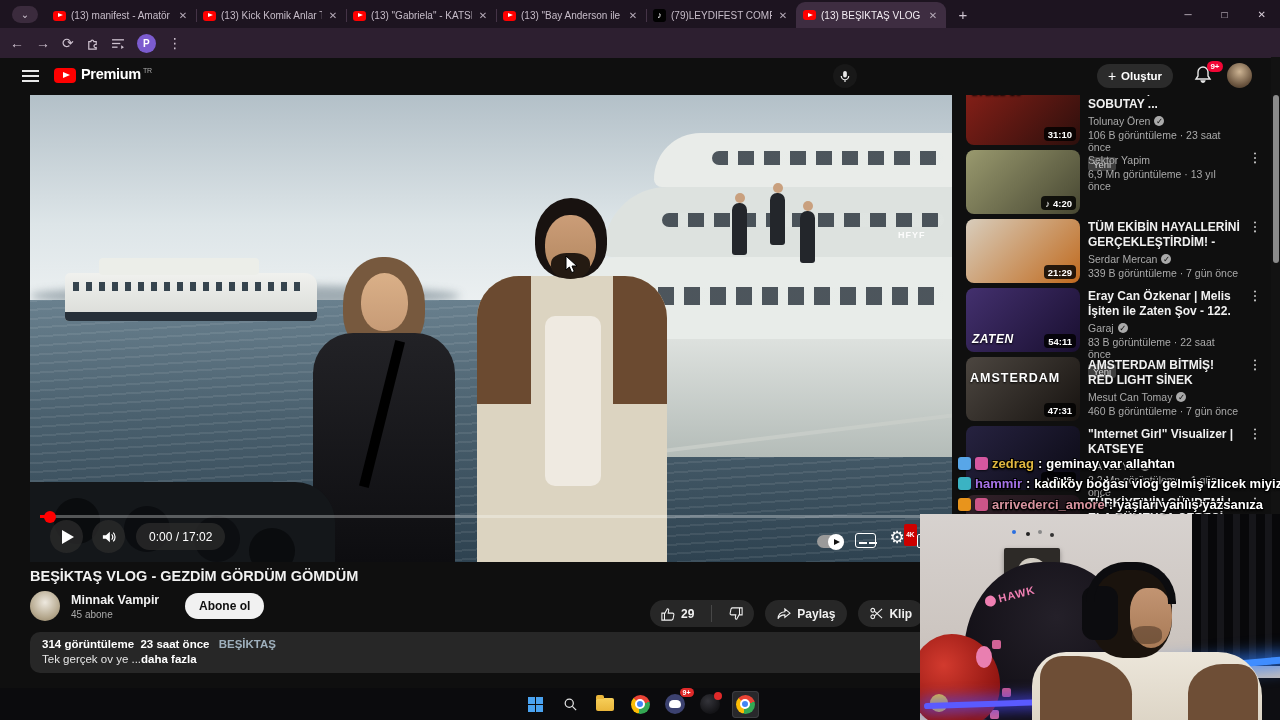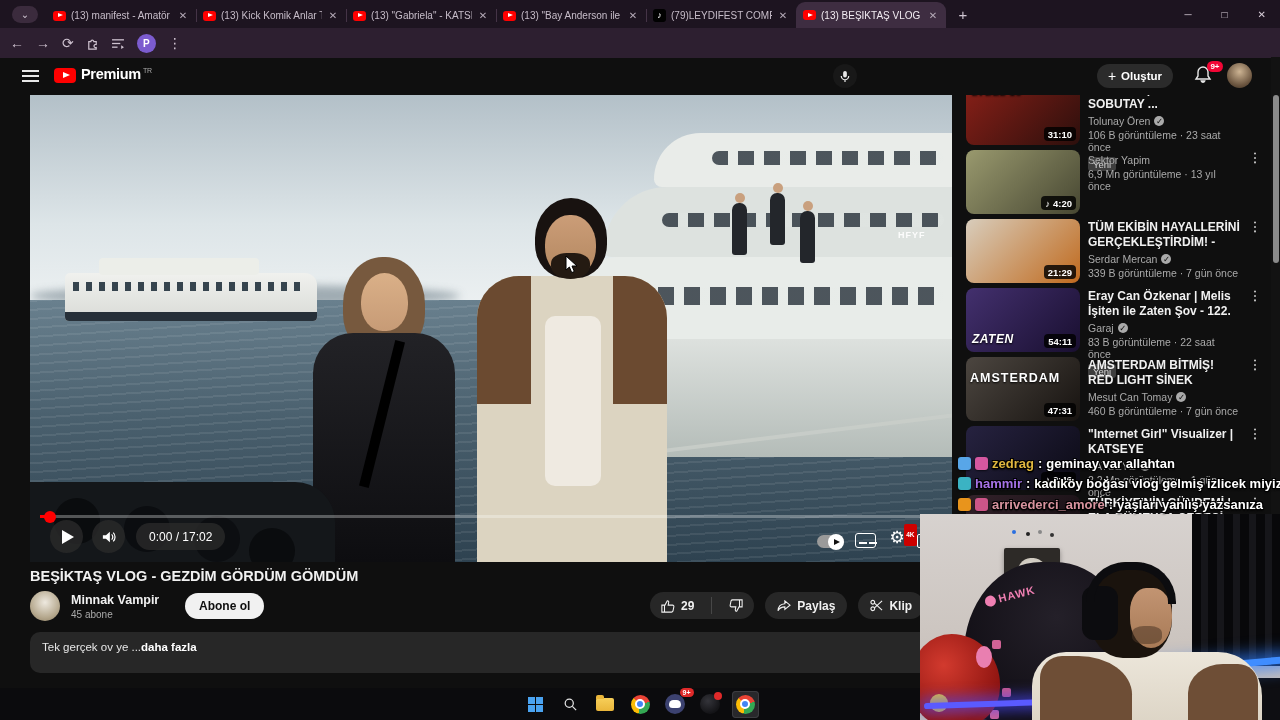--- a/index.html
+++ b/index.html
@@ -133,21 +133,21 @@
   .vtitle{position:absolute;left:30px;top:568px;color:#f1f1f1;font-size:14.5px;font-weight:bold;z-index:2;}
   .chrow{position:absolute;left:30px;top:590px;height:32px;display:flex;align-items:center;z-index:2;}
   .chavatar{width:30px;height:30px;border-radius:50%;background:radial-gradient(circle at 50% 38%,#eee9df,#b6a98f 62%,#8b7b5e);}
   .chmeta{margin-left:11px;width:100px;}
   .chname{color:#f1f1f1;font-size:12.5px;font-weight:bold;}
   .chsubs{color:#aaa;font-size:10px;margin-top:2px;}
   .subscribe{margin-left:14px;height:26px;background:#f1f1f1;color:#0f0f0f;font-size:12px;font-weight:600;
              border-radius:14px;display:flex;align-items:center;padding:0 14px;}
   .actions{position:absolute;left:650px;top:592px;height:27px;display:flex;gap:11px;z-index:2;}
   .pill{background:#272727;border-radius:14px;color:#f1f1f1;font-size:12px;font-weight:600;
-        display:flex;align-items:center;gap:6px;padding:0 12px;height:27px;}
+        display:flex;align-items:center;gap:6px;padding:0 12px;height:27px;margin-top:8px;}
   .likepill{padding:0;}
   .likepill .seg{display:flex;align-items:center;gap:6px;padding:0 11px;height:100%;}
   .likepill .div{width:1px;height:17px;background:#474747;align-self:center;}
   .savepill{padding-right:30px;}
   .descbox{position:absolute;left:30px;top:632px;width:905px;height:41px;background:#272727;border-radius:10px;
            padding:6px 12px;color:#fff;font-size:11.5px;z-index:2;}
   .descl1{font-weight:bold;}
   .descl1 .tag{color:#9fb0bd;font-weight:600;margin-left:6px;}
   .descl2{margin-top:3px;color:#e6e6e6;font-weight:normal;}
   .descl2 b{color:#fff;}
@@ -469,20 +469,25 @@
     <div class="pill savepill">
       <span>
         <svg width="11" height="13" viewBox="0 0 12 14">
             <path d="M1 1h10v12L6 9.5 1 13z" fill="none" stroke="#f1f1f1" stroke-width="1.3"></path>
           </svg>
       </span>
       <span>Kaydet</span>
     </div>
   </div>
   <div class="descbox">
+    <div class="descl1">
+      <span>314 görüntüleme</span>&nbsp;
+      <span>23 saat önce</span>
+      <span class="tag">BEŞİKTAŞ</span>
+    </div>
     <div class="descl2">
       <span>Tek gerçek ov ye ...</span><b>daha fazla</b>
     </div>
   </div>
 
   <div class="sidebar">
     <div class="sidebar-inner" id="sidebar-host">
         <div class="vrow">
           <div class="thumb" style="background: linear-gradient(135deg, rgb(138, 32, 24), rgb(44, 15, 12));">
             <div class="thlabel pos-tl">LVBEL 15</div>

